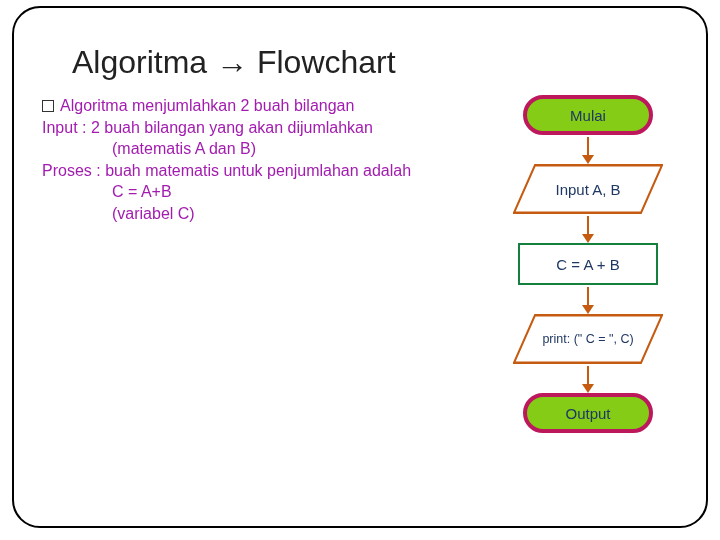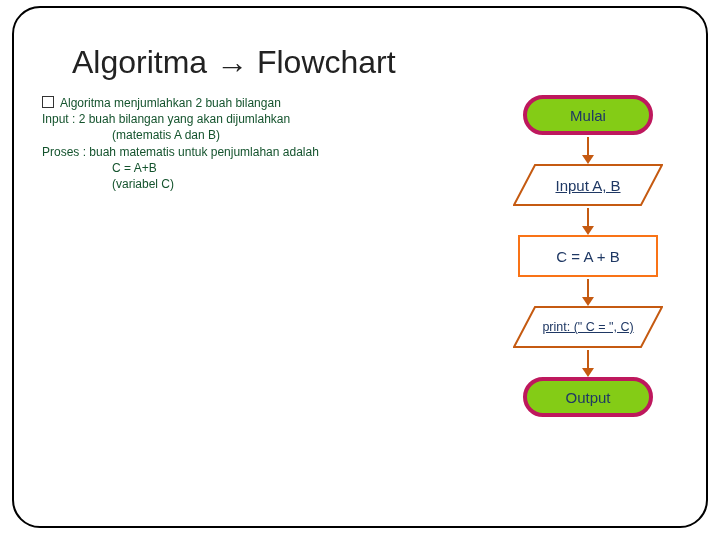--- a/index.html
+++ b/index.html
@@ -27,23 +27,23 @@
     color: #222;
     margin: 0 0 14px 30px;
   }
   .content {
     display: flex;
     gap: 22px;
     align-items: flex-start;
   }
   .textcol {
     flex: 1 1 auto;
-    font-size: 12px;
+    font-size: 16px;
     line-height: 1.35;
-    color: #14532d;
+    color: #a21caf;
   }
   .textcol .hang {
     padding-left: 22px;
     text-indent: -22px;
   }
   .textcol .indent {
     padding-left: 70px;
   }
   .checkbox {
     display: inline-block;
@@ -72,40 +72,39 @@
   }
   .terminator {
     width: 130px;
     height: 40px;
     border: 4px solid #be185d;
     border-radius: 20px;
     background: #84cc16;
   }
   .io {
     width: 150px;
-    height: 42px;
+    height: 50px;
     position: relative;
-    text-decoration: underline;
   }
   .io svg {
     position: absolute;
     inset: 0;
     width: 100%;
     height: 100%;
   }
   .io .label {
     position: relative;
     z-index: 1;
     width: 100%;
     text-align: center;
   }
   .process {
     width: 140px;
     height: 42px;
-    border: 2px solid #f97316;
+    border: 2px solid #15803d;
     background: #fff;
   }
   .arrow {
     display: flex;
     flex-direction: column;
     align-items: center;
     margin: 2px 0 0 0;
   }
   .arrow .shaft {
     width: 2px;

